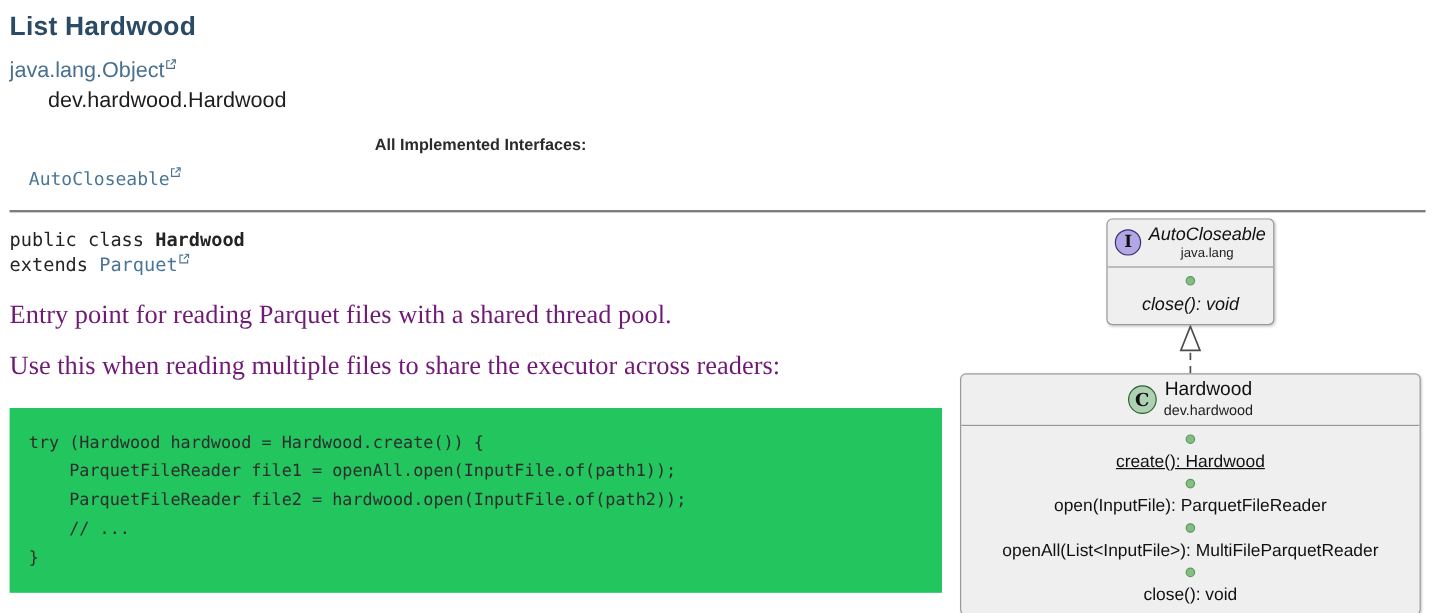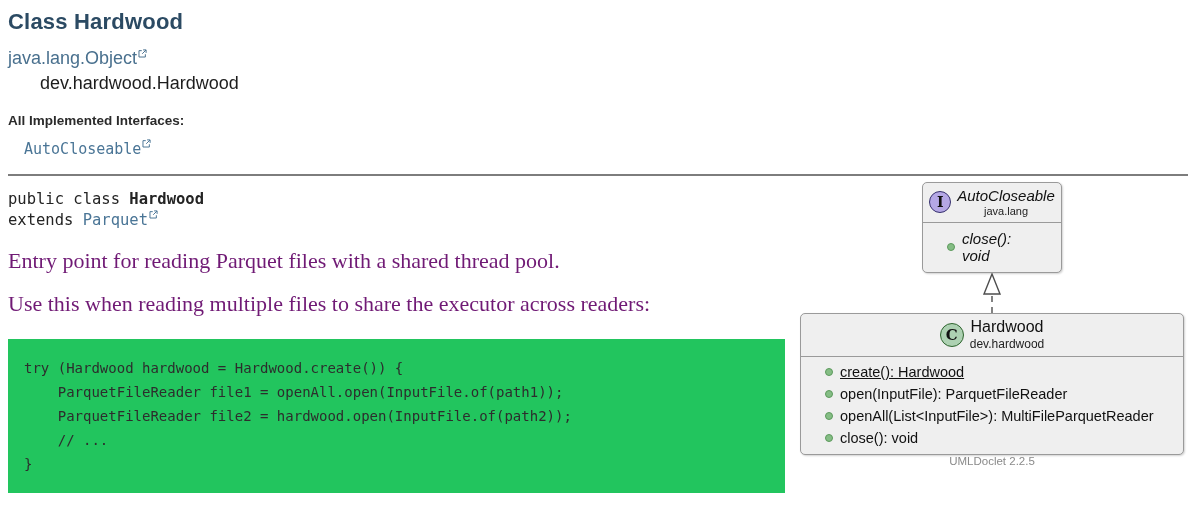--- a/index.html
+++ b/index.html
@@ -8,21 +8,21 @@
   body { position:relative; }
 
   .main-col { position:absolute; left:8px; top:0; width:785px; }
 
   h1.page-title { font-size:22px; font-weight:bold; color:#2b4a63; margin-top:9px; letter-spacing:0.2px; }
 
   .inheritance { margin-top:13px; font-size:18px; }
   .inheritance a { color:#49708e; text-decoration:none; }
   .inheritance .child { margin-left:32px; margin-top:4px; color:#1d1d1d; }
 
-  .impl-heading { margin-top:19px; font-size:13.5px; font-weight:bold; color:#2b2b2b; }
+  .impl-heading { margin-top:19px; font-size:13.5px; font-weight:bold; color:#2b2b2b;text-align:center; }
   .impl-list { margin-top:11px; margin-left:16px; }
   .mono-link { font-family:"DejaVu Sans Mono", monospace; font-size:15px; color:#4a7596; text-decoration:none; }
 
   sup.ext { display:inline-block; vertical-align:6px; line-height:0; margin-left:1px; }
   sup.ext svg { display:block; }
 
   hr.divider { border:none; border-top:2px solid #7d7d7d; margin-top:16px; margin-right:-4px; width:1180px; }
 
   .declaration { margin-top:13px; font-family:"DejaVu Sans Mono", monospace; font-size:15.5px;
                  line-height:21px; color:#242424; white-space:pre; }
@@ -46,38 +46,38 @@
   .spot { border-radius:50%; display:flex; align-items:center; justify-content:center;
           font-family:"DejaVu Serif", serif; font-weight:bold; color:#111; flex:0 0 auto; }
   .spot.interface { width:22px; height:22px; background:#b4a7e5; border:1.5px solid #37316e; font-size:14px; }
   .spot.class { width:24px; height:24px; background:#add1b2; border:1.5px solid #2e642e; font-size:15px; }
   .hdr-text { text-align:center; }
   .iface-name { font-size:15px; font-style:italic; color:#111; }
   .iface-pkg { font-size:11px; color:#222; margin-top:1px; }
   .class-name { font-size:16px; color:#111; }
   .class-pkg { font-size:12px; color:#222; margin-top:1px; }
 
-  .method-row { display:flex; align-items:center; gap:7px; padding:3px 24px; }
+  .method-row { display:flex; align-items:center; gap:7px; padding:3px 8px;flex-direction:column; }
   .bullet { width:8px; height:8px; border-radius:50%; background:#85bd85; border:1px solid #5c9a5c; flex:0 0 auto; }
   .iface-methods { padding:4px 0 5px; }
   .iface-methods .method-label { font-size:15px; font-style:italic; color:#111; }
   .class-methods { padding:4px 0 5px; }
   .class-methods .method-label { font-size:14.5px; color:#111; }
   .method-row.static .method-label { text-decoration:underline; }
 
   .interface-box { width:140px; margin:0 auto; }
   .arrow-wrap { height:40px; display:flex; justify-content:center; }
   .uml-caption { text-align:center; font-size:11.5px; color:#8a8a8a; }
 </style>
 </head>
 <body>
 
 <main class="main-col">
 
-  <h1 class="page-title">Class Hardwood</h1>
+  <h1 class="page-title">List Hardwood</h1>
 
   <div class="inheritance">
     <div>
       <a href="#"><span>java.lang.Object</span><sup class="ext"><svg width="9" height="9" viewBox="0 0 12 12">
               <path d="M5 2.2H1.3v8.5h8.5V7" fill="none" stroke="#49708e" stroke-width="1.3"></path>
               <path d="M6.8 1.2h4v4" fill="none" stroke="#49708e" stroke-width="1.3"></path>
               <path d="M10.6 1.4L5.6 6.4" fill="none" stroke="#49708e" stroke-width="1.3"></path>
             </svg></sup></a>
     </div>
     <div class="child">dev.hardwood.Hardwood</div>

